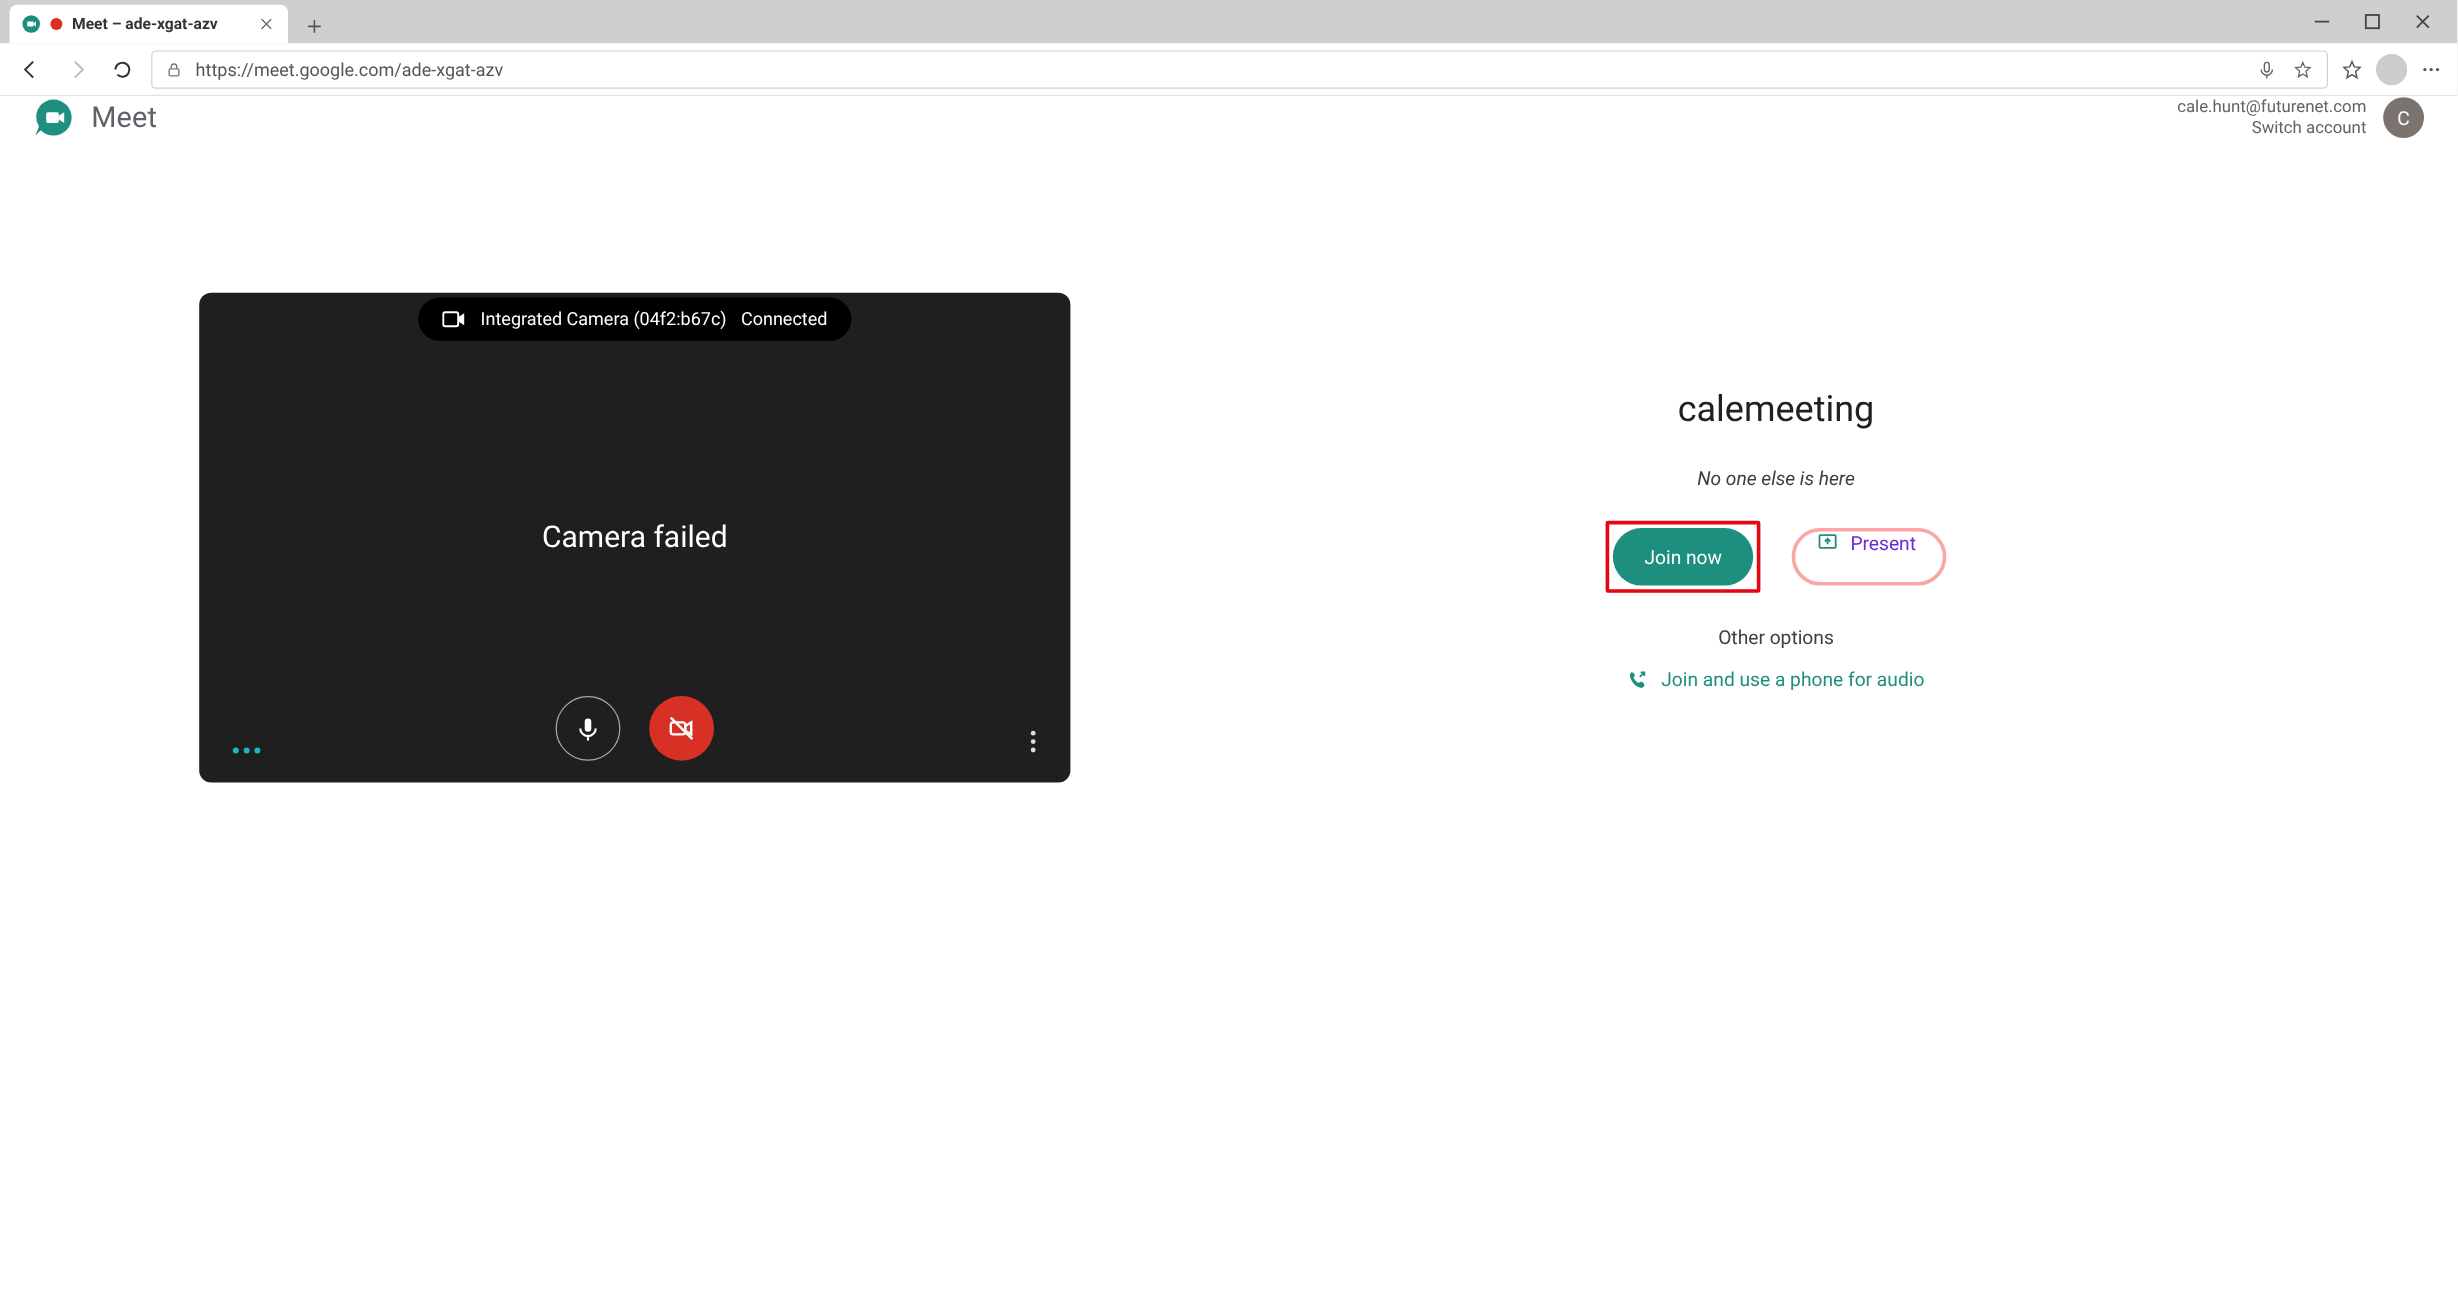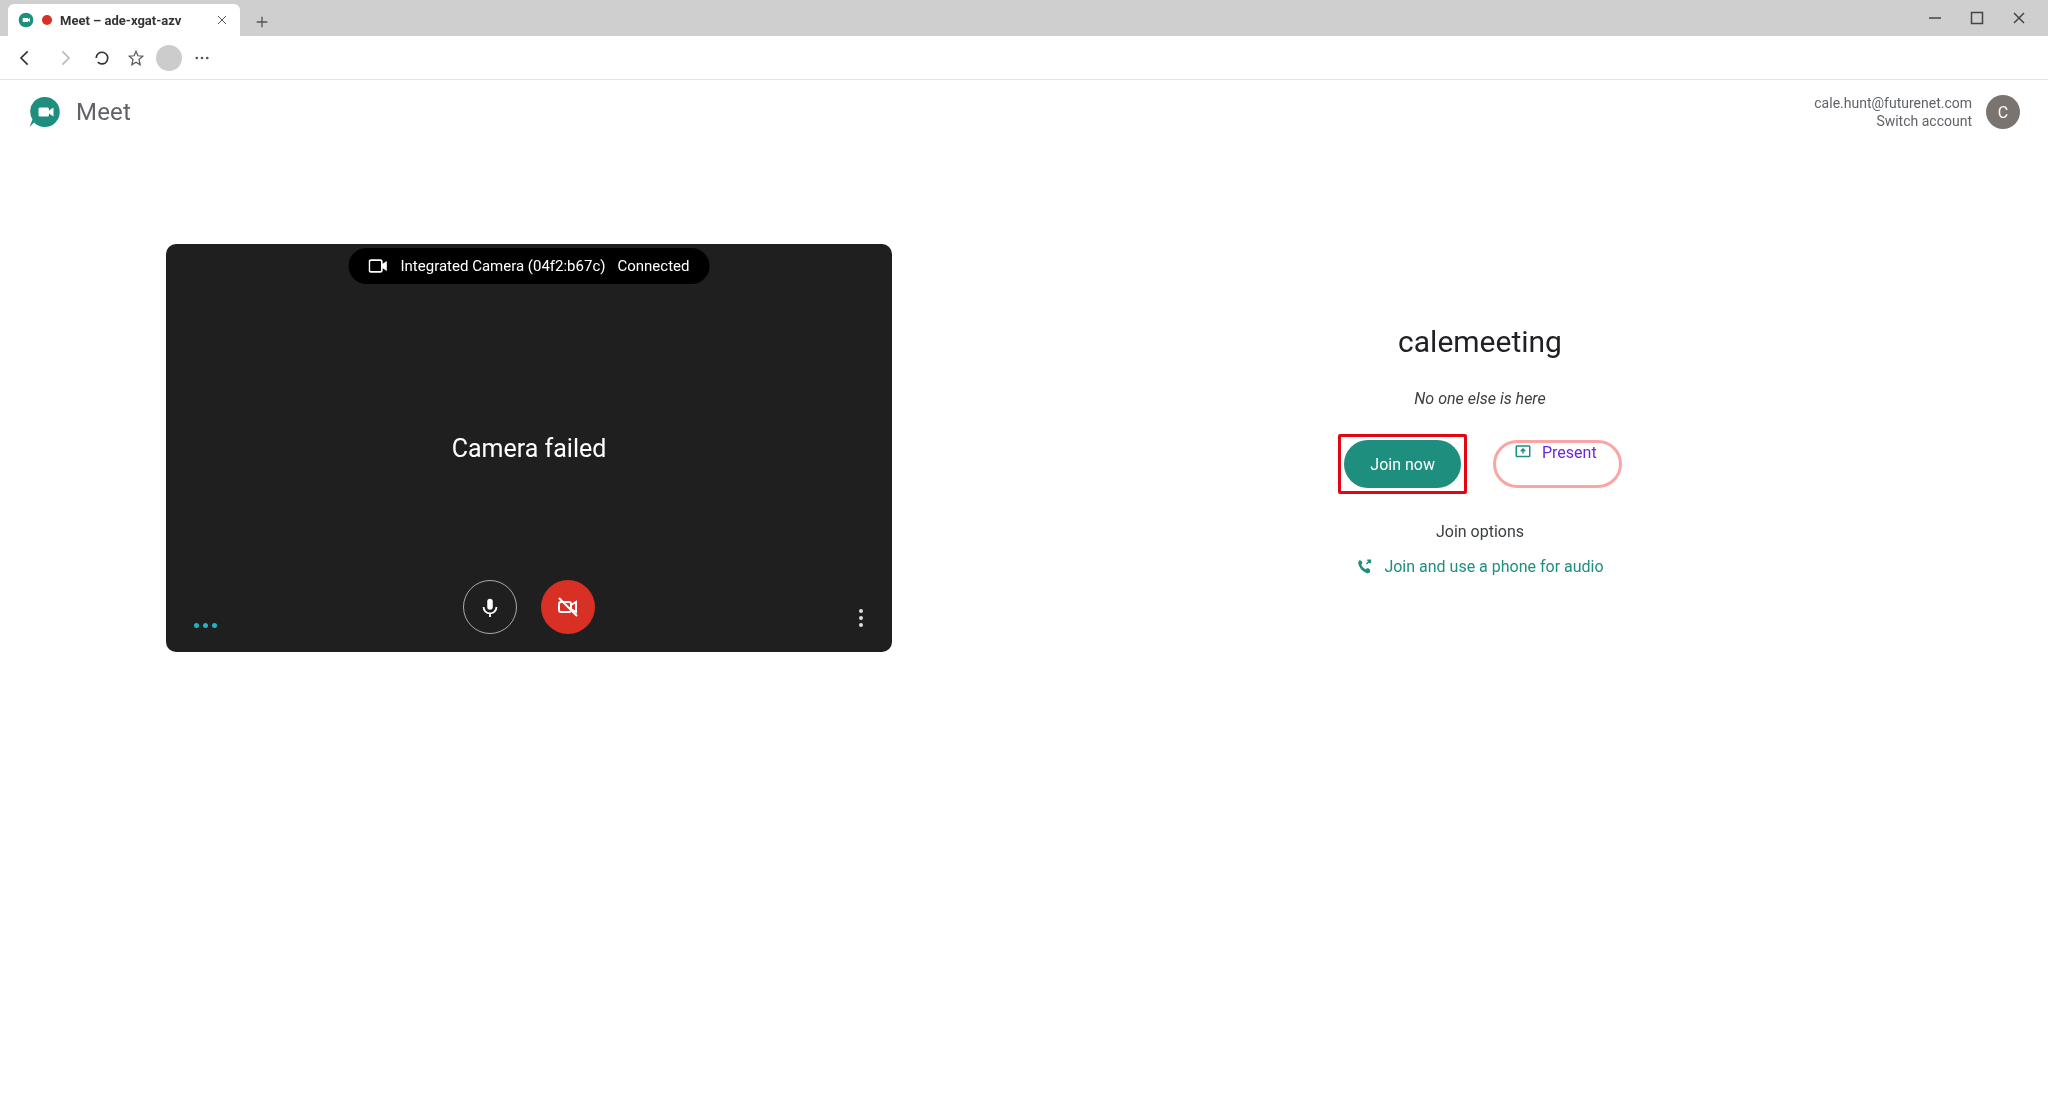--- a/index.html
+++ b/index.html
@@ -20,21 +20,21 @@
   .addr-row { background:#fff; height: 44px; display:flex; align-items:center; padding: 0 12px; gap: 10px; border-bottom: 1px solid #e3e3e3; }
   .nav-btn { width:28px; height:28px; display:flex; align-items:center; justify-content:center; color:#555; cursor:pointer; }
   .nav-btn.disabled { color:#bbb; cursor:default; }
   .addr-bar { flex:1; height:32px; border:1px solid #d0d0d0; border-radius:4px; display:flex; align-items:center; padding:0 10px; gap:10px; color:#555; }
   .addr-lock { width:16px; height:16px; display:flex; align-items:center; justify-content:center; color:#777; }
   .addr-text { font-size:15px; color:#555; flex:1; }
   .addr-icon { width:20px; height:20px; display:flex; align-items:center; justify-content:center; color:#666; cursor:pointer; }
   .profile-dot { width:26px; height:26px; border-radius:50%; background:#ccc; }
 
   
-  .meet-header { height: 64px; display:flex; align-items:center; justify-content:space-between; padding: 0 28px; }
+  .meet-header { height: 64px; display:flex; align-items:flex-start; justify-content:space-between; padding: 0 28px; }
   .meet-logo-wrap { display:flex; align-items:center; gap:12px; }
   .meet-logo-icon { width:36px; height:36px; }
   .meet-logo-text { font-size:24px; color:#5f6368; letter-spacing:0.2px; }
   .meet-account { display:flex; align-items:center; gap:14px; }
   .meet-account-text { text-align:right; font-size:14px; color:#5f6368; line-height:1.3; }
   .meet-account-text .switch { cursor:pointer; }
   .meet-avatar { width:34px; height:34px; border-radius:50%; background:#7a736e; color:#fff; display:flex; align-items:center; justify-content:center; font-size:16px; }
 
   
   .content-row { display:flex; align-items:flex-start; padding: 100px 40px 0 40px; gap: 60px; }
@@ -124,20 +124,40 @@
         </svg>
     </div>
     <div class="nav-btn">
       <svg width="20" height="20" viewBox="0 0 24 24">
           <path d="M5 12 a7 7 0 1 1 2 5" fill="none" stroke="#333" stroke-width="2"></path>
           <path d="M5 12 L5 7 M5 12 L10 12" fill="none" stroke="#333" stroke-width="2" opacity="0"></path>
           <path d="M6 6 L6 11 L11 11" fill="none" stroke="#333" stroke-width="0"></path>
           <polyline points="5,7 5,12 10,12" fill="none" stroke="#333" stroke-width="2" transform="rotate(-20 5 12)" opacity="0"></polyline>
         </svg>
     </div>
+    <div class="addr-bar">
+      <span class="addr-lock">
+        <svg width="14" height="14" viewBox="0 0 24 24">
+            <rect x="5" y="11" width="14" height="10" rx="2" fill="none" stroke="#777" stroke-width="2"></rect>
+            <path d="M8 11 V8 a4 4 0 0 1 8 0 V11" fill="none" stroke="#777" stroke-width="2"></path>
+          </svg>
+      </span>
+      <span class="addr-text">https://meet.google.com/ade-xgat-azv</span>
+      <span class="addr-icon">
+        <svg width="16" height="16" viewBox="0 0 24 24">
+            <rect x="9" y="3" width="6" height="12" rx="3" fill="none" stroke="#666" stroke-width="1.8"></rect>
+            <path d="M5 12 a7 7 0 0 0 14 0 M12 19 V23" fill="none" stroke="#666" stroke-width="1.8"></path>
+          </svg>
+      </span>
+      <span class="addr-icon">
+        <svg width="16" height="16" viewBox="0 0 24 24">
+            <path d="M12 3 L14.5 9 L21 9.5 L16 14 L17.5 21 L12 17.5 L6.5 21 L8 14 L3 9.5 L9.5 9 Z" fill="none" stroke="#666" stroke-width="1.6"></path>
+          </svg>
+      </span>
+    </div>
     <span class="addr-icon">
       <svg width="18" height="18" viewBox="0 0 24 24">
           <path d="M12 3 L14.5 9 L21 9.5 L16 14 L17.5 21 L12 17.5 L6.5 21 L8 14 L3 9.5 L9.5 9 Z" fill="none" stroke="#555" stroke-width="1.6"></path>
           <path d="M4 4 H10" stroke="#555" stroke-width="1.6" opacity="0"></path>
         </svg>
     </span>
     <span class="profile-dot"></span>
     <span class="addr-icon">
       <svg width="18" height="18" viewBox="0 0 24 24">
           <circle cx="5" cy="12" r="1.8" fill="#555"></circle>
@@ -228,21 +248,21 @@
         <span class="present-ic">
           <svg width="18" height="18" viewBox="0 0 24 24">
               <rect x="3" y="4" width="18" height="14" rx="1" fill="none" stroke="#1e8e7e" stroke-width="2"></rect>
               <path d="M12 14 V8 M9 11 L12 8 L15 11" fill="none" stroke="#1e8e7e" stroke-width="2"></path>
             </svg>
         </span>
         <span>Present</span>
       </button>
     </div>
 
-    <div class="other-options">Join options</div>
+    <div class="other-options">Other options</div>
 
     <div class="phone-link">
       <span class="phone-ic">
         <svg width="18" height="18" viewBox="0 0 24 24">
             <path d="M5 3 C5 3 7 3 8 5 C9 7 8 8 7 9 C7 9 9 13 13 15 C14 14 15 13 17 14 C19 15 19 17 19 17 C19 19 17 21 14 20 C8 18 4 12 3 7 C3 5 4 3 5 3 Z" fill="#1e8e7e"></path>
             <path d="M15 3 L19 3 L19 7 M19 3 L14 8" fill="none" stroke="#1e8e7e" stroke-width="2"></path>
           </svg>
       </span>
       <span>Join and use a phone for audio</span>
     </div>

